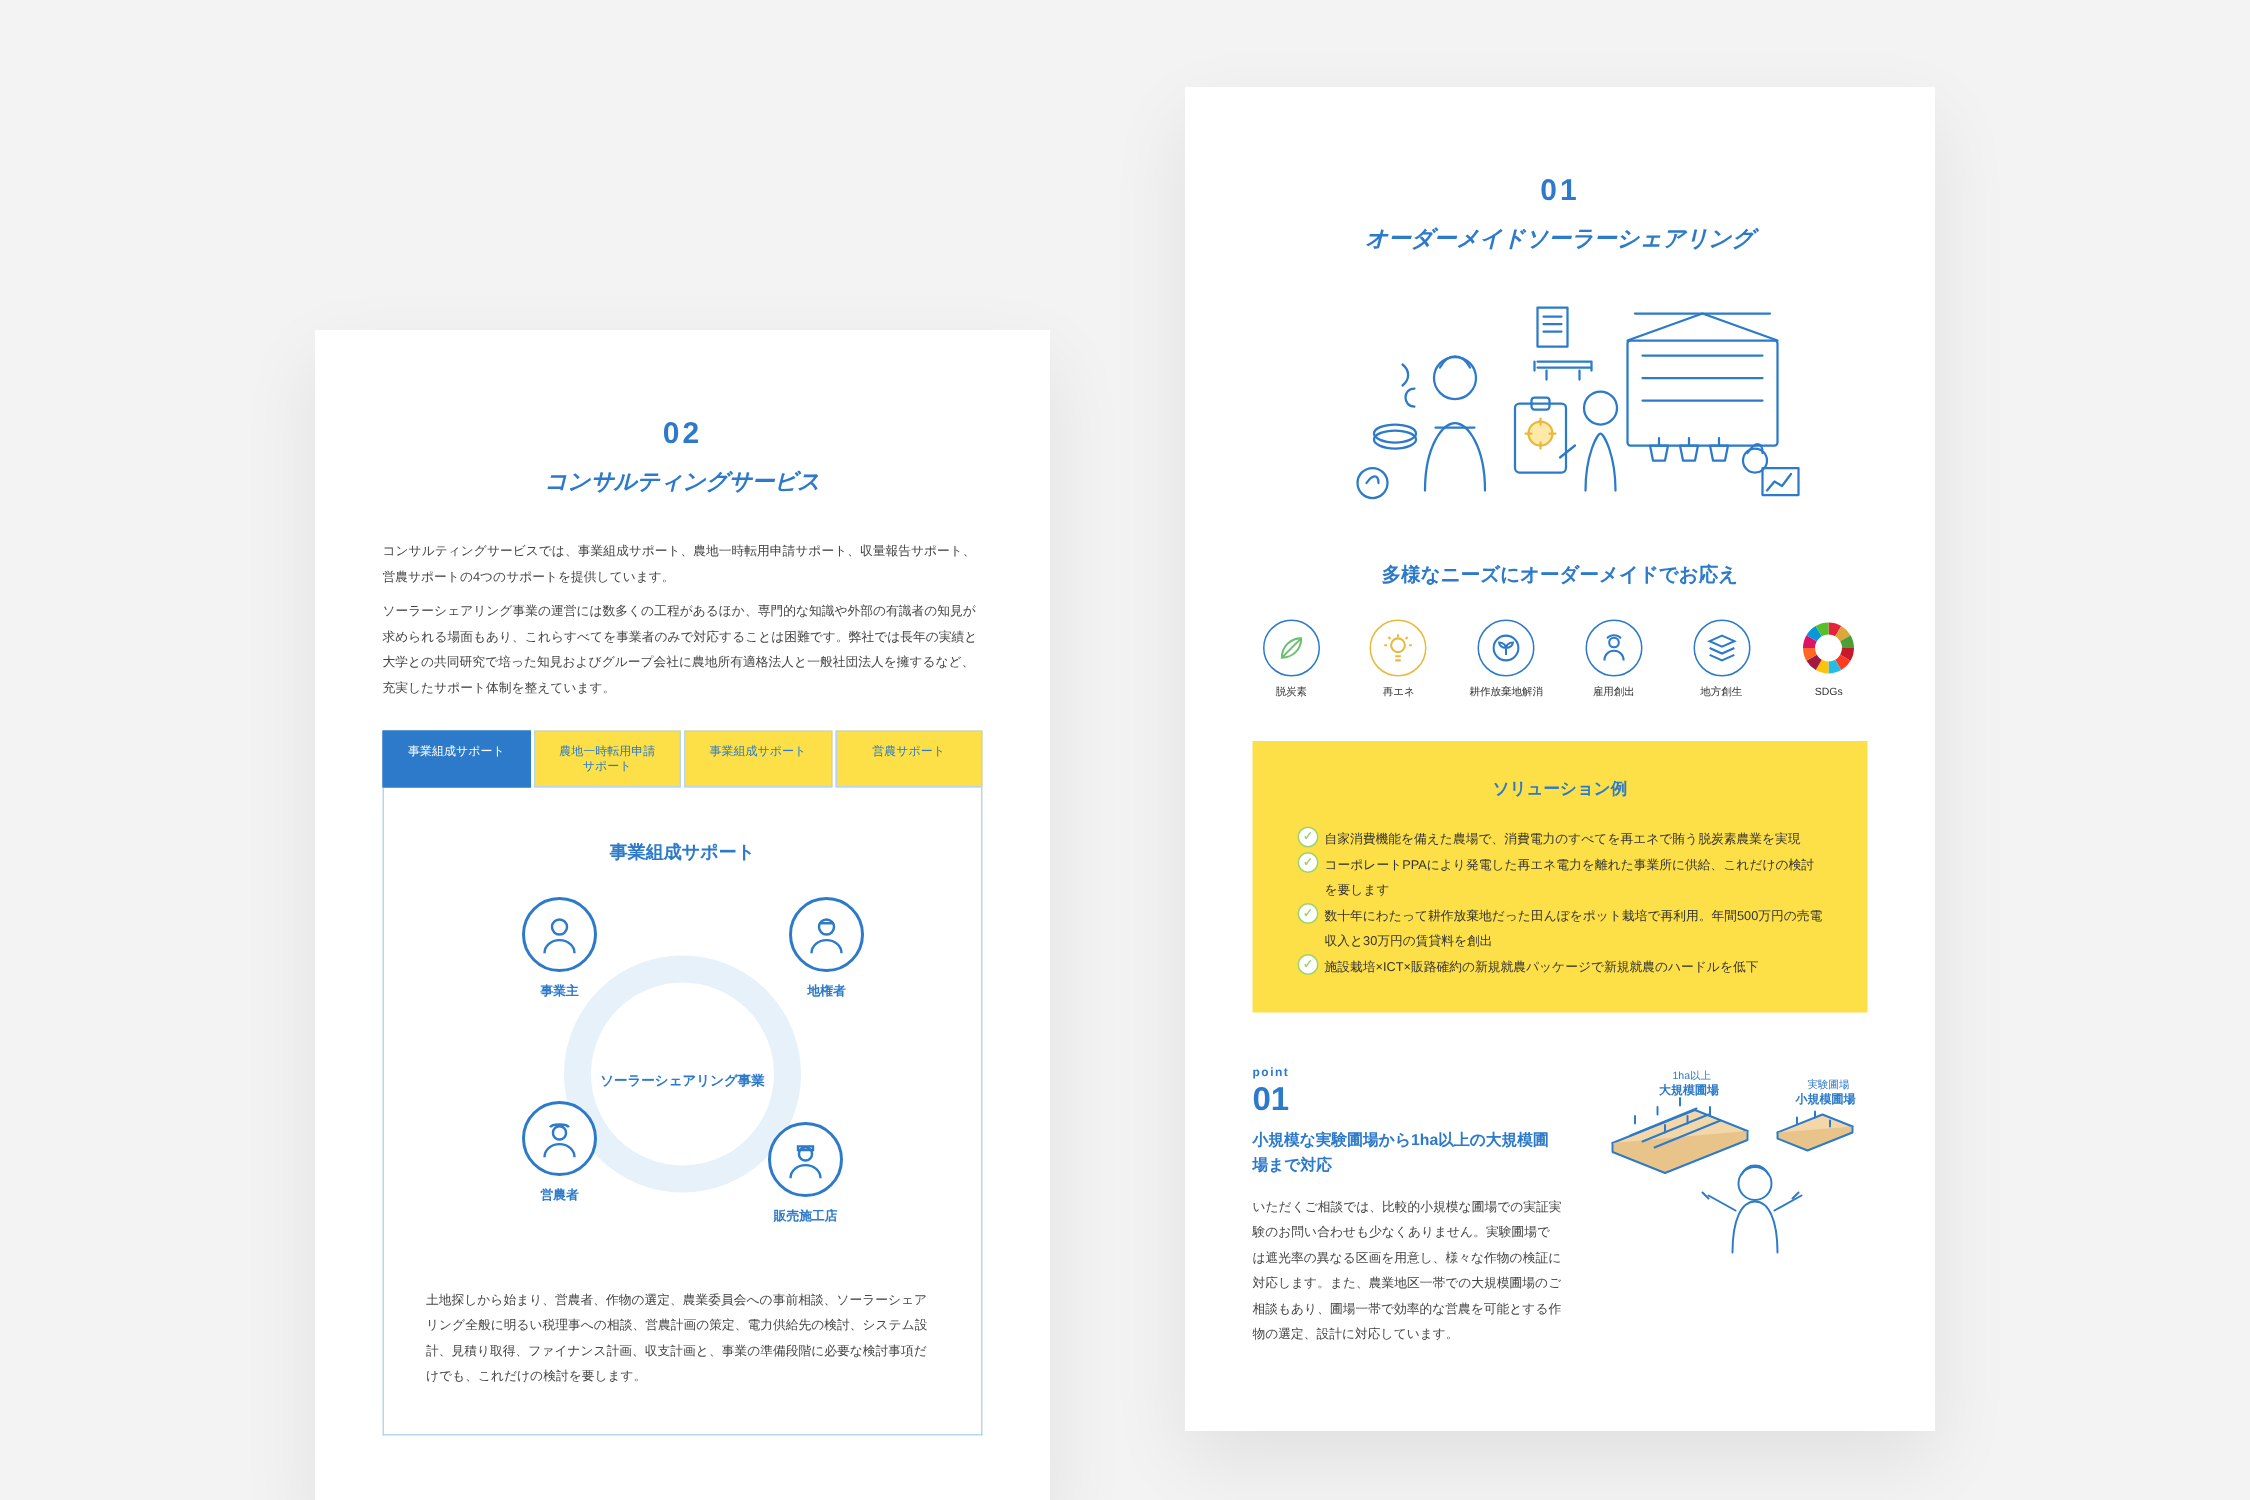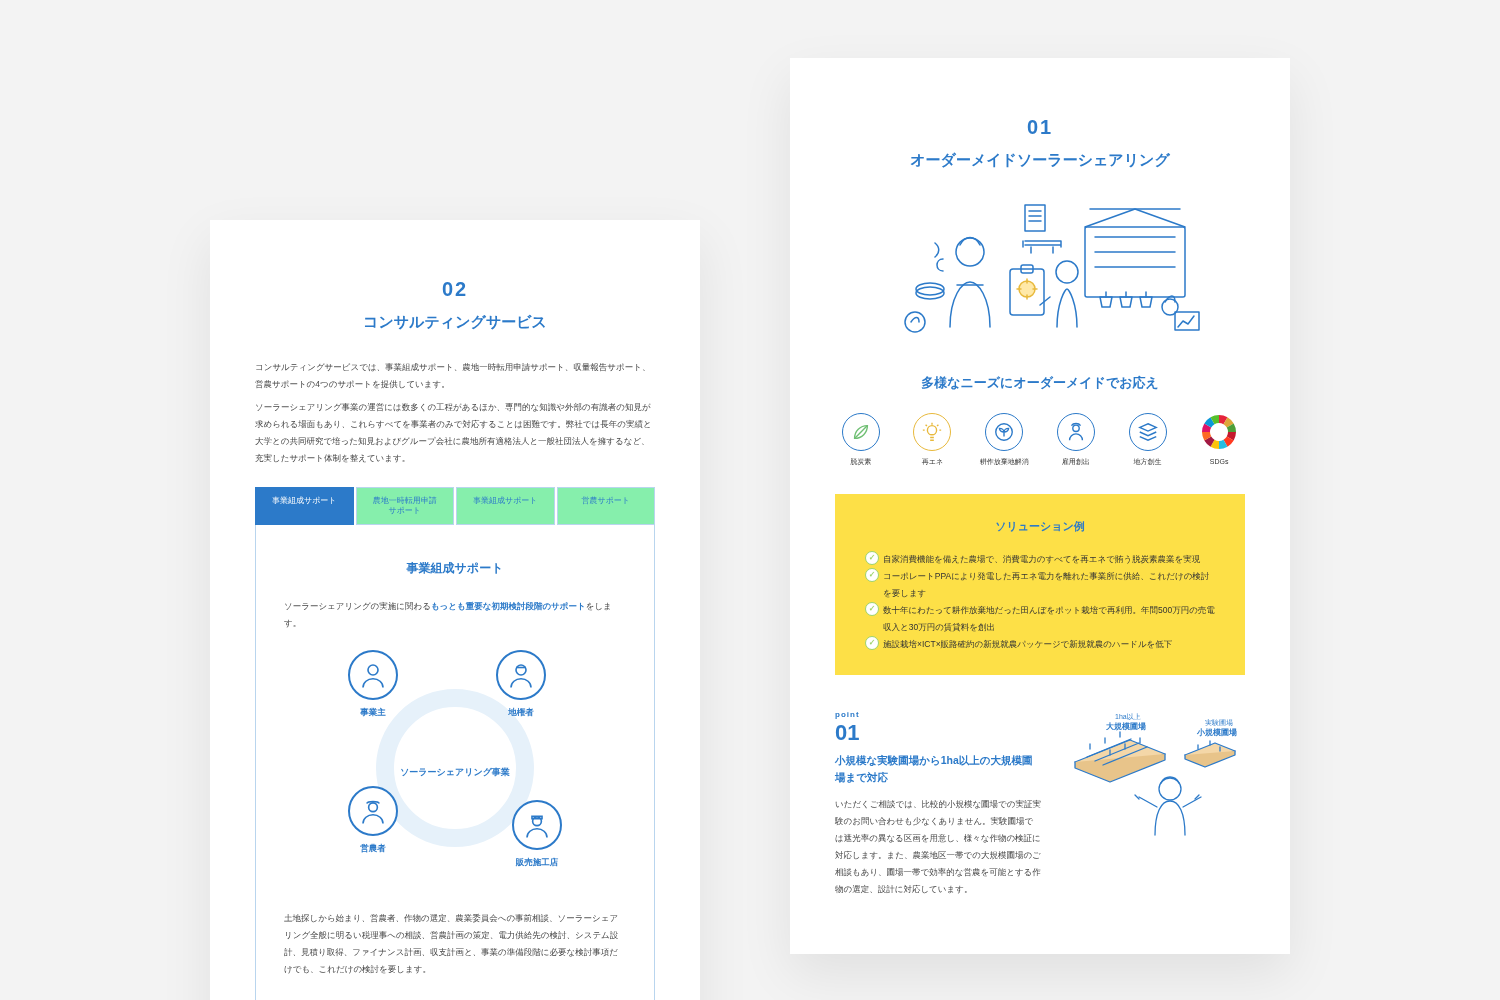--- a/index.html
+++ b/index.html
@@ -17,42 +17,42 @@
   background: #fff;
   box-shadow: 0 20px 50px rgba(0,0,0,0.08);
   padding: 50px 45px;
   font-size: 9px;
   line-height: 1.9;
   color: #333;
 }
 .page-left { width: 490px; margin-top: 180px; }
 .page-right { width: 500px; margin-top: 18px; }
 .num { color: #2c7ac9; font-size: 20px; font-weight: 600; text-align: center; letter-spacing: 2px; }
-.htitle { color: #2c7ac9; font-size: 15px; font-weight: 600; text-align: center; margin-bottom: 22px; }
+.htitle { color: #2c7ac9; font-size: 15px; font-weight: 600; text-align: center; margin-bottom: 22px; font-style: italic; }
 .body-text { font-size: 8.5px; line-height: 2; margin-bottom: 6px; color: #444; }
 .tabs { display: flex; gap: 2px; margin-top: 20px; }
 .tab {
   flex: 1; text-align: center; padding: 8px 4px; font-size: 8px;
-  border: 1px solid #b9d5ee; color: #2c7ac9; background: #86efac;
+  border: 1px solid #b9d5ee; color: #2c7ac9; background: #fde047;
   cursor: pointer; line-height: 1.3;
 }
 .tab.active { background: #2c7ac9; color: #fff; border-color: #2c7ac9; }
 .tab-panel { border: 1px solid #b9d5ee; border-top: none; padding: 24px 28px; }
 .sub-title { color: #2c7ac9; font-size: 12px; text-align: center; margin: 8px 0 18px; font-weight: 600; }
 .em { color: #2c7ac9; font-weight: 600; }
 .diagram { position: relative; width: 250px; height: 230px; margin: 26px auto 22px; }
 .ring { position:absolute; width:100%; height:100%; }
 .ring circle { fill:none; stroke:#e6f1fa; stroke-width:18; }
 .center-label { position:absolute; top:50%; left:50%; transform:translate(-50%,-50%); color:#2c7ac9; font-size:9px; font-weight:600; white-space:nowrap; }
 .node { position:absolute; text-align:center; }
 .node-icon { width:50px; height:50px; border-radius:50%; background:#fff; border:2px solid #2c7ac9; margin:0 auto 4px; display:flex; align-items:center; justify-content:center; }
 .node-icon svg { width:30px; height:30px; }
 .node-label { color:#2c7ac9; font-size:8.5px; font-weight:600; }
 .node.tl { top:-8px; left:18px; }
-.node.tr { top:-8px; right:34px; }
+.node.tr { top:-8px; right:4px; }
 .node.bl { bottom:32px; left:18px; }
 .node.br { bottom:18px; right:18px; }
 .check-list li { font-size:8.5px; line-height:2; list-style:none; padding-left:18px; position:relative; }
 .check-list li::before {
   content:"✓"; position:absolute; left:0; top:0;
   width:12px; height:12px; border-radius:50%; background:#fff; border:1.5px solid #9ed36a;
   color:#9ed36a; font-size:8px; line-height:11px; text-align:center; font-weight:700;
 }
 
 .hero { width:330px; margin:0 auto 18px; display:block; }
@@ -85,23 +85,20 @@
   <div class="tabs">
     <div class="tab active">事業組成サポート</div>
     <div class="tab" style="white-space:pre-line">農地一時転用申請
 サポート</div>
     <div class="tab">事業組成サポート</div>
     <div class="tab">営農サポート</div>
   </div>
 
   <div class="tab-panel">
     <div class="sub-title">事業組成サポート</div>
-    <p class="body-text">
-      <span>ソーラーシェアリングの実施に関わる</span><span class="em">もっとも重要な初期検討段階のサポート</span><span>をします。</span>
-    </p>
 
     <div class="diagram">
       <svg class="ring" viewBox="0 0 250 230">
         <circle cx="125" cy="110" r="70"></circle>
       </svg>
       <div class="center-label">ソーラーシェアリング事業</div>
       <div class="node tl">
         <div class="node-icon">
           <svg viewBox="0 0 24 24" fill="none" stroke="#2c7ac9" stroke-width="1.3">
               <circle cx="12" cy="8" r="4"></circle>

